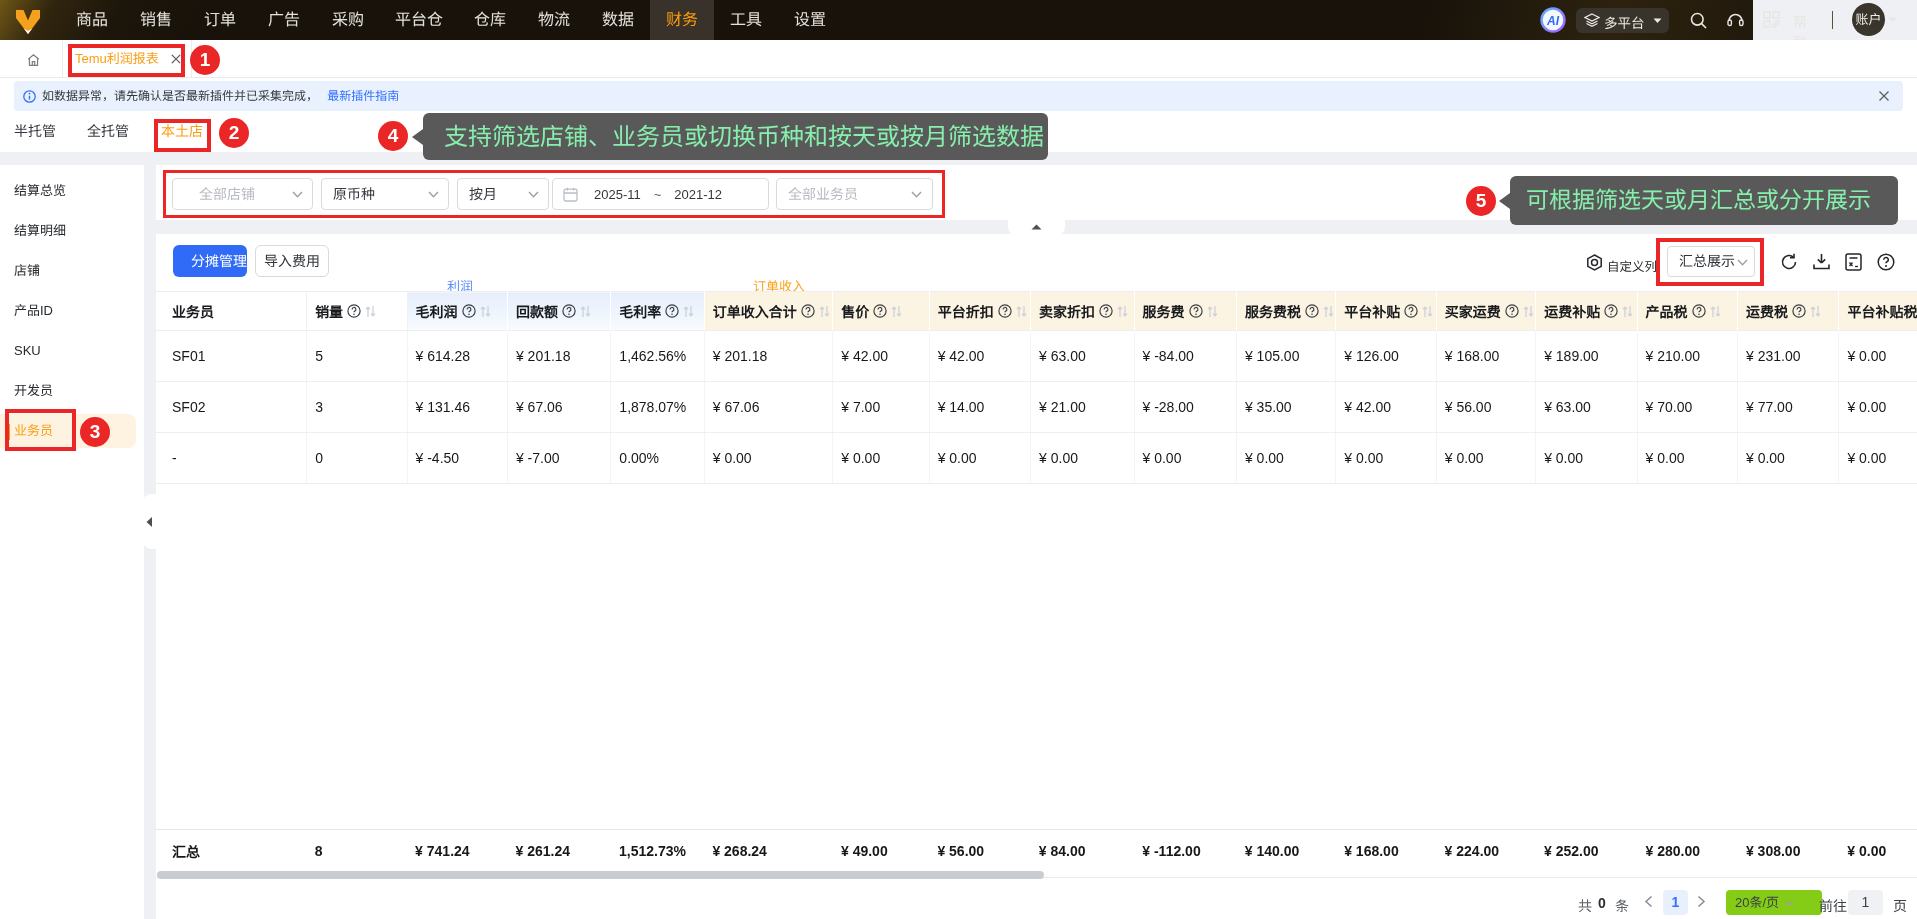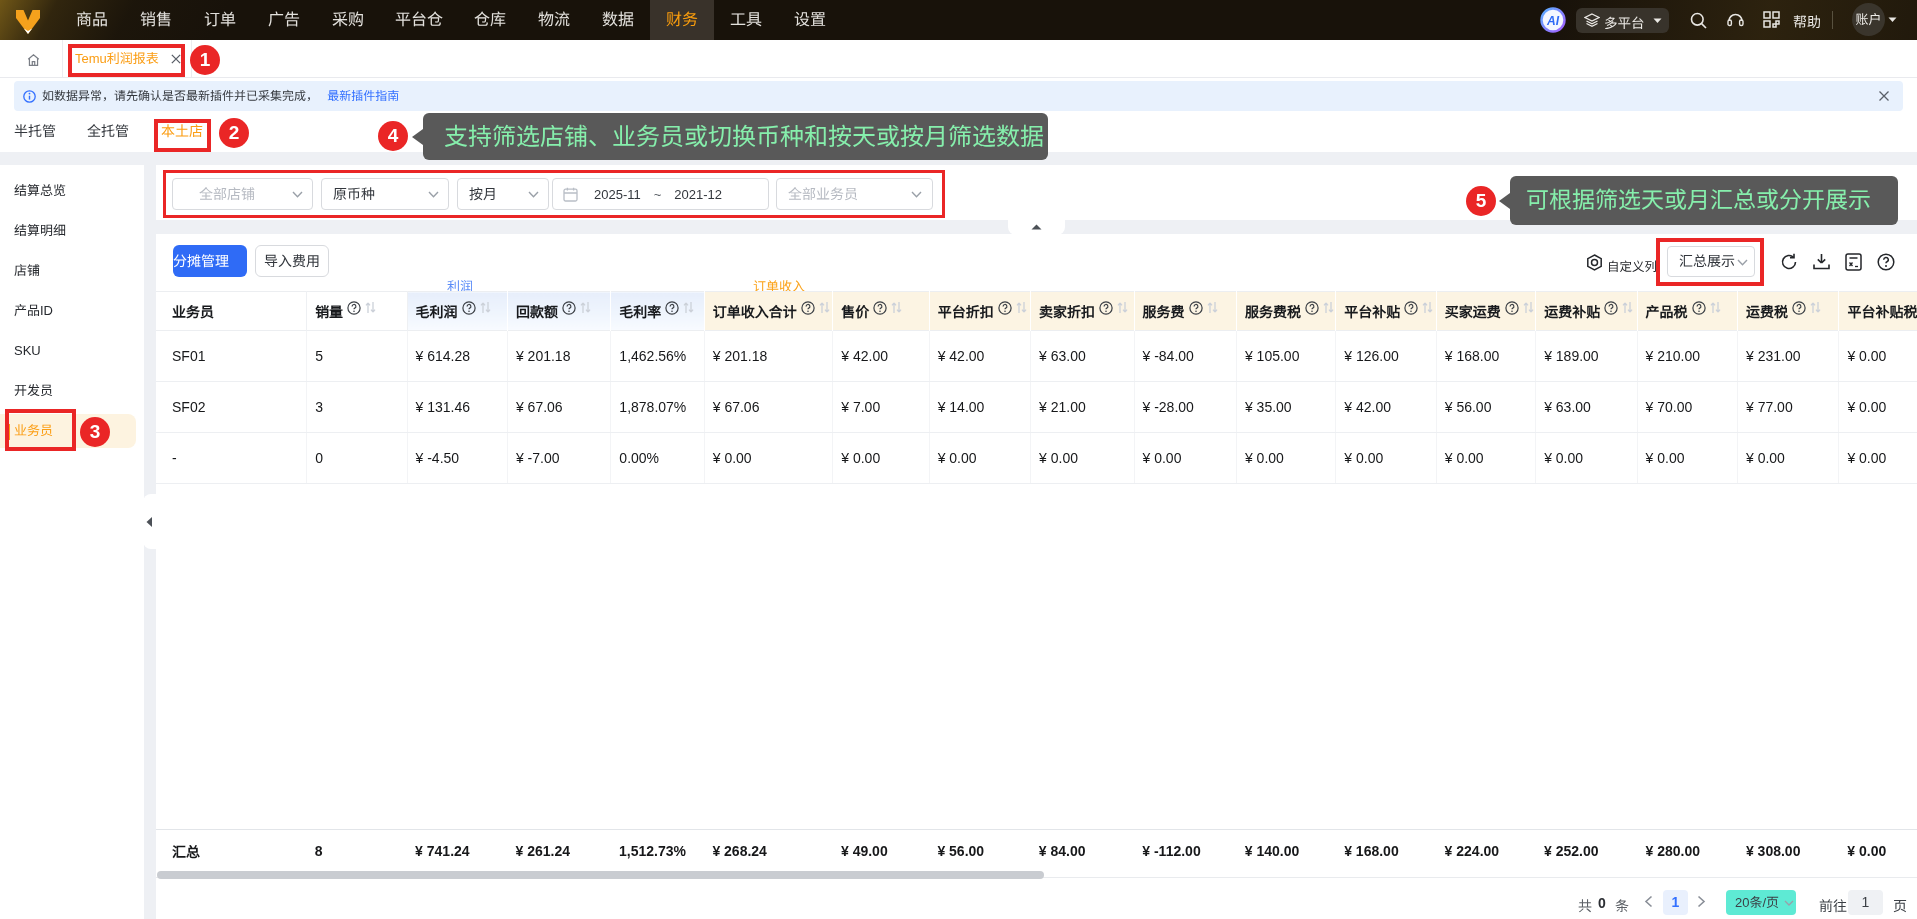--- a/index.html
+++ b/index.html
@@ -2,21 +2,21 @@
 <html lang="zh-CN"><head>
 <meta charset="UTF-8">
 <title>Temu利润报表</title>
 <style>
 * { margin:0; padding:0; box-sizing:border-box; font-family:"Liberation Sans",sans-serif; }
 html,body { width:1917px; height:919px; overflow:hidden; }
 body { position:relative; background:#eef0f4; }
 .abs { position:absolute; }
 
 
-.topbar { position:absolute; left:0; top:0; width:1917px; height:40px;
+.topbar { position:absolute; left:0; top:0; width:1753px; height:40px;
   background:
     linear-gradient(118deg, rgba(133,103,26,.8) 0%, rgba(74,57,18,.5) 3%, rgba(40,31,12,.25) 7%, rgba(0,0,0,0) 12%),
     linear-gradient(100deg, rgba(0,0,0,0) 81%, rgba(70,54,20,.45) 92%, rgba(48,37,15,.38) 100%),
     #18120a;
 }
 .nav { position:absolute; left:60px; top:0; height:40px; display:flex; }
 .nav span { width:64px; height:40px; line-height:40px; text-align:center; color:#e3e1dd; font-size:16px; }
 .nav span.wide { width:78px; }
 .nav span.active { background:#39322a; color:#f99d0d; }
 
@@ -42,21 +42,21 @@
 .fcard { position:absolute; left:156px; top:165px; width:1761px; height:55px; background:#fff; }
 .tcard { position:absolute; left:156px; top:234px; width:1761px; height:685px; background:#fff; }
 .notch { position:absolute; left:1008px; top:219px; width:57px; height:16px; background:#fff; border-radius:0 0 8px 8px; }
 
 
 .sel { position:absolute; top:178px; height:32px; border:1px solid #d8dade; border-radius:4px; background:#fff; font-size:14px; line-height:30px; color:#33373d; }
 .sel .ph { color:#b6bac2; }
 .caret { position:absolute; top:12px; width:11px; height:7px; }
 
 
-.btn-blue { position:absolute; left:173px; top:245px; width:74px; height:32px; background:#2f6bf6; border-radius:6px; color:#fff; font-size:14px; text-align:left; line-height:32px; }
+.btn-blue { position:absolute; left:173px; top:245px; width:74px; height:32px; background:#2f6bf6; border-radius:6px; color:#fff; font-size:14px; text-align:right; line-height:32px; }
 .btn-white { position:absolute; left:255px; top:245px; width:74px; height:32px; background:#fff; border:1px solid #d8dade; border-radius:6px; color:#33373d; font-size:14px; text-align:center; line-height:30px; }
 
 
 table.grid { border-collapse:collapse; table-layout:fixed; background:#fff; }
 .grid td, .grid th { padding:0 0 0 8px; text-align:left; font-size:14px; white-space:nowrap; overflow:hidden; }
 .grid th { height:39px; font-weight:bold; color:#181a1d; border-right:1px solid rgba(255,255,255,.9); }
 .grid td { height:51px; color:#17181a; border-right:1px solid #f3f4f6; border-bottom:1px solid #edeff2; }
 .grid td:first-child, .grid th:first-child { padding-left:16px; }
 th.wbg { background:#fff; border-right-color:#eef0f3; }
 th.bbg { background:linear-gradient(180deg,#e7eefb 0%, #eff5fd 55%, #f8fbff 100%); }
@@ -68,21 +68,21 @@
 .froz td { font-weight:bold; border-bottom:none; border-right:none; height:41px; }
 
 
 .rbox { position:absolute; border:4px solid #ea2626; z-index:60; }
 .rcirc { position:absolute; width:30px; height:30px; border-radius:50%; background:#ea2626; color:#fff; font-size:19px; font-weight:bold; text-align:center; line-height:30px; z-index:61; }
 .tip { position:absolute; background:#595959; border-radius:6px; color:#86efac; z-index:59; }
 .tip:before { content:""; position:absolute; left:-11px; top:50%; margin-top:-8px; border:8px solid transparent; border-right:11px solid #595959; border-left:none; }
 
 
 .pgn { position:absolute; top:895px; height:26px; font-size:14px; color:#5c6066; z-index:5; }
-.hw { display:inline-flex; }
+.hw { display:inline-flex; align-items:center; }
 .hw svg { margin-left:4px; }
 .tbtn { position:absolute; background:#38332b; border-radius:6px; color:#f0eeea; }
 .tool { position:absolute; top:245px; font-size:12.5px; color:#24262a; z-index:2; }
 .pbox { position:absolute; top:890px; height:25px; border-radius:4px; text-align:center; z-index:5; }
 </style>
 </head>
 <body>
 
 <div class="topbar">
   <svg class="abs" style="left:16px;top:10px" width="24" height="24" viewBox="0 0 24 24">
@@ -522,21 +522,21 @@
 <div class="pgn" style="left:1578px">共</div>
 <div class="pgn" style="left:1598px;color:#2b2e33;font-weight:bold">0</div>
 <div class="pgn" style="left:1615px">条</div>
 <svg class="abs" style="left:1644px;top:895px;z-index:5" width="9" height="13" viewBox="0 0 9 13">
     <path d="M7.5 1.5 L2 6.5 L7.5 11.5" fill="none" stroke="#8a8f98" stroke-width="1.6"></path>
   </svg>
 <div class="pbox" style="left:1663px;width:25px;background:#e9f0fd;color:#3370ff;font-weight:bold;font-size:14px;line-height:25px">1</div>
 <svg class="abs" style="left:1697px;top:895px;z-index:5" width="9" height="13" viewBox="0 0 9 13">
     <path d="M1.5 1.5 L7 6.5 L1.5 11.5" fill="none" stroke="#8a8f98" stroke-width="1.6"></path>
   </svg>
-<div class="pbox" style="left:1726px;width:70px;background:#5eead4;color:#3c4046;font-size:13px;line-height:25px;text-align:left"><span style="margin-left:9px">20条/页</span>
+<div class="pbox" style="left:1726px;width:96px;background:#84cc16;color:#3c4046;font-size:13px;line-height:25px;text-align:left"><span style="margin-left:9px">20条/页</span>
   <svg class="abs" style="left:58px;top:10px" width="10" height="6" viewBox="0 0 10 6">
       <path d="M1 1 L5 5 L9 1" fill="none" stroke="#9aa0a8" stroke-width="1.3"></path>
     </svg></div>
 <div class="pgn" style="left:1819px;color:#3c4046">前往</div>
 <div class="pbox" style="left:1848px;width:35px;background:#eff1f4;color:#3c4046;font-size:14px;line-height:25px">1</div>
 <div class="pgn" style="left:1893px;color:#3c4046">页</div>
 
 <div class="rbox" style="left:68px;top:44px;width:117px;height:33px"></div>
 <div class="rcirc" style="left:190px;top:45px">1</div>
 <div class="rbox" style="left:154px;top:119px;width:57px;height:33px"></div>

